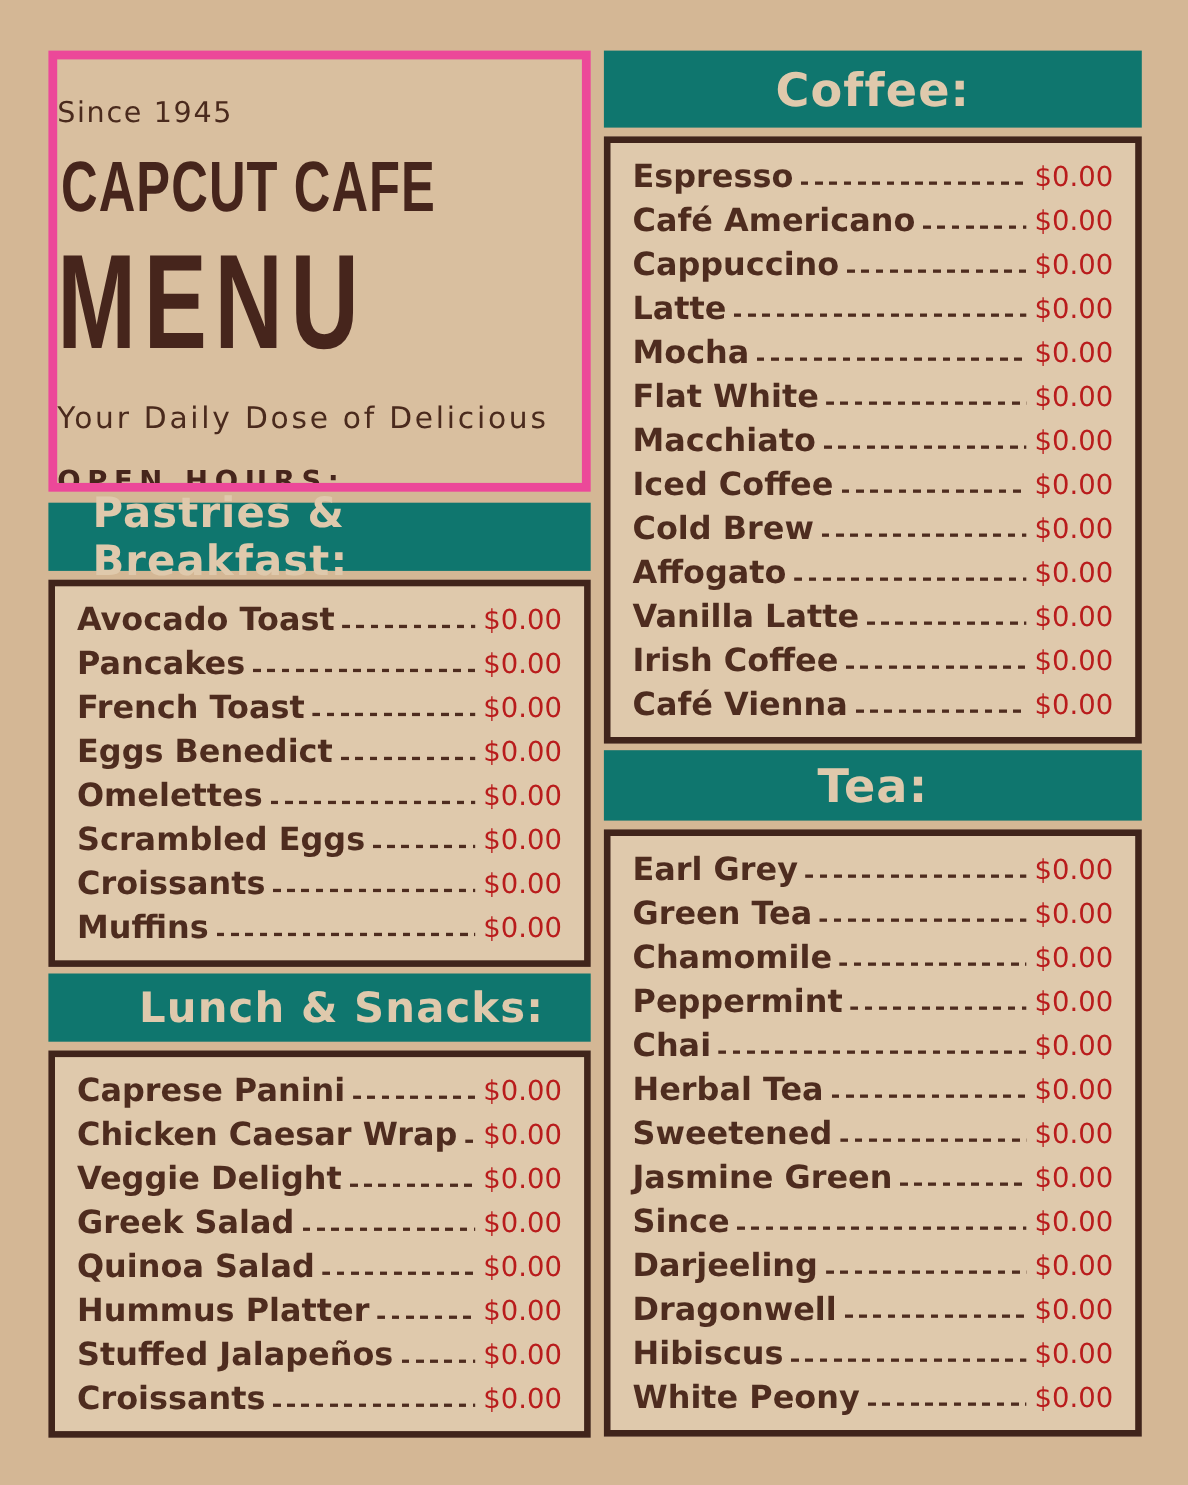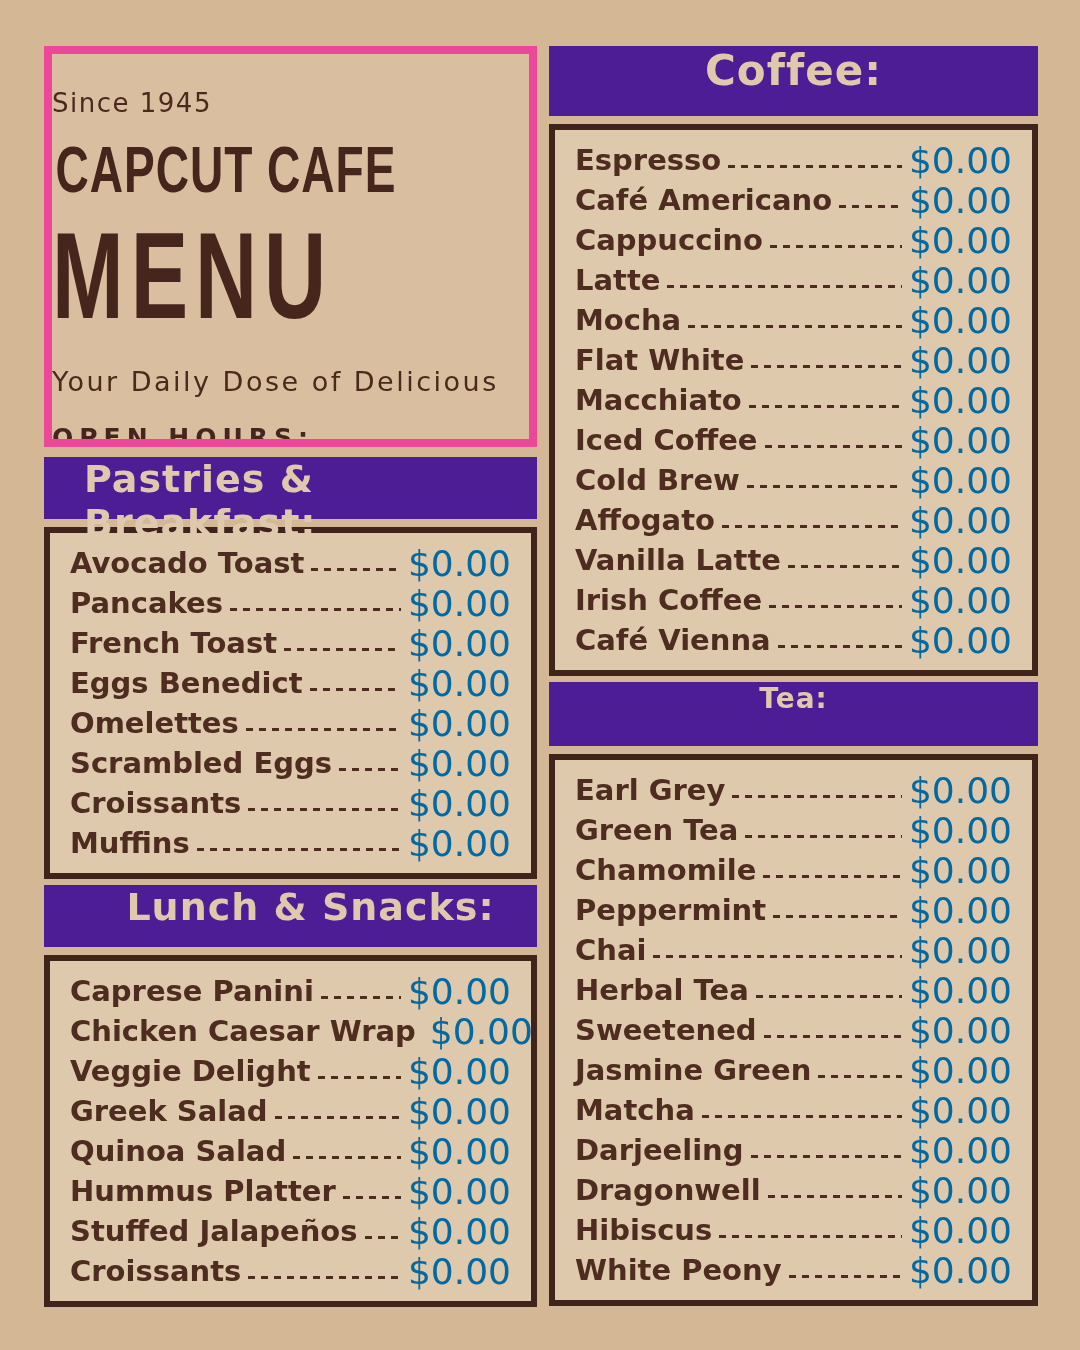--- a/index.html
+++ b/index.html
@@ -72,31 +72,32 @@
   .hours-label {
     margin-top: 26px;
     font-size: 25px;
     font-weight: 700;
     letter-spacing: 6px;
     color: #46251c;
   }
 
   
   .banner {
-    background: #4c1d95;
+    background: #0f766e;
     color: #dfc9ac;
     display: flex;
+    align-items: center;
     justify-content: center;
     font-weight: 700;
     font-family: "DejaVu Sans", sans-serif;
     letter-spacing: 1px;
   }
   .banner-left   { height: 62px; font-size: 38px; padding-left: 40px; }
   .banner-top    { height: 70px; font-size: 42px; }
-  .banner-mid    { height: 64px; font-size: 28px; }
+  .banner-mid    { height: 64px; font-size: 42px; }
   .gap10 { height: 10px; }
   .gap8  { height: 8px;  }
   .gap6  { height: 6px;  }
 
   
   .items-box {
     box-sizing: border-box;
     border: 6px solid #40241b;
     background: #dfc9ac;
     padding: 10px 20px;
@@ -114,23 +115,23 @@
   }
   .leader {
     flex: 1;
     height: 3px;
     margin: 0 7px;
     position: relative;
     top: 6px;
     background: repeating-linear-gradient(90deg, #4e2c1f 0 7px, transparent 7px 13px);
   }
   .item-price {
-    font-size: 36px;
+    font-size: 25px;
     white-space: nowrap;
-    color: #0369a1;
+    color: #b91c1c;
   }
 </style>
 </head>
 <body>
 
 <div class="col col-left">
 
   <div class="header-card">
     <div class="since">Since 1945</div>
     <div class="brand">
@@ -367,21 +368,21 @@
     <span class="item-name">Sweetened</span>
     <span class="leader"></span>
     <span class="item-price">$0.00</span>
   </div>
       <div class="item-row">
     <span class="item-name">Jasmine Green</span>
     <span class="leader"></span>
     <span class="item-price">$0.00</span>
   </div>
       <div class="item-row">
-    <span class="item-name">Matcha</span>
+    <span class="item-name">Since</span>
     <span class="leader"></span>
     <span class="item-price">$0.00</span>
   </div>
       <div class="item-row">
     <span class="item-name">Darjeeling</span>
     <span class="leader"></span>
     <span class="item-price">$0.00</span>
   </div>
       <div class="item-row">
     <span class="item-name">Dragonwell</span>

